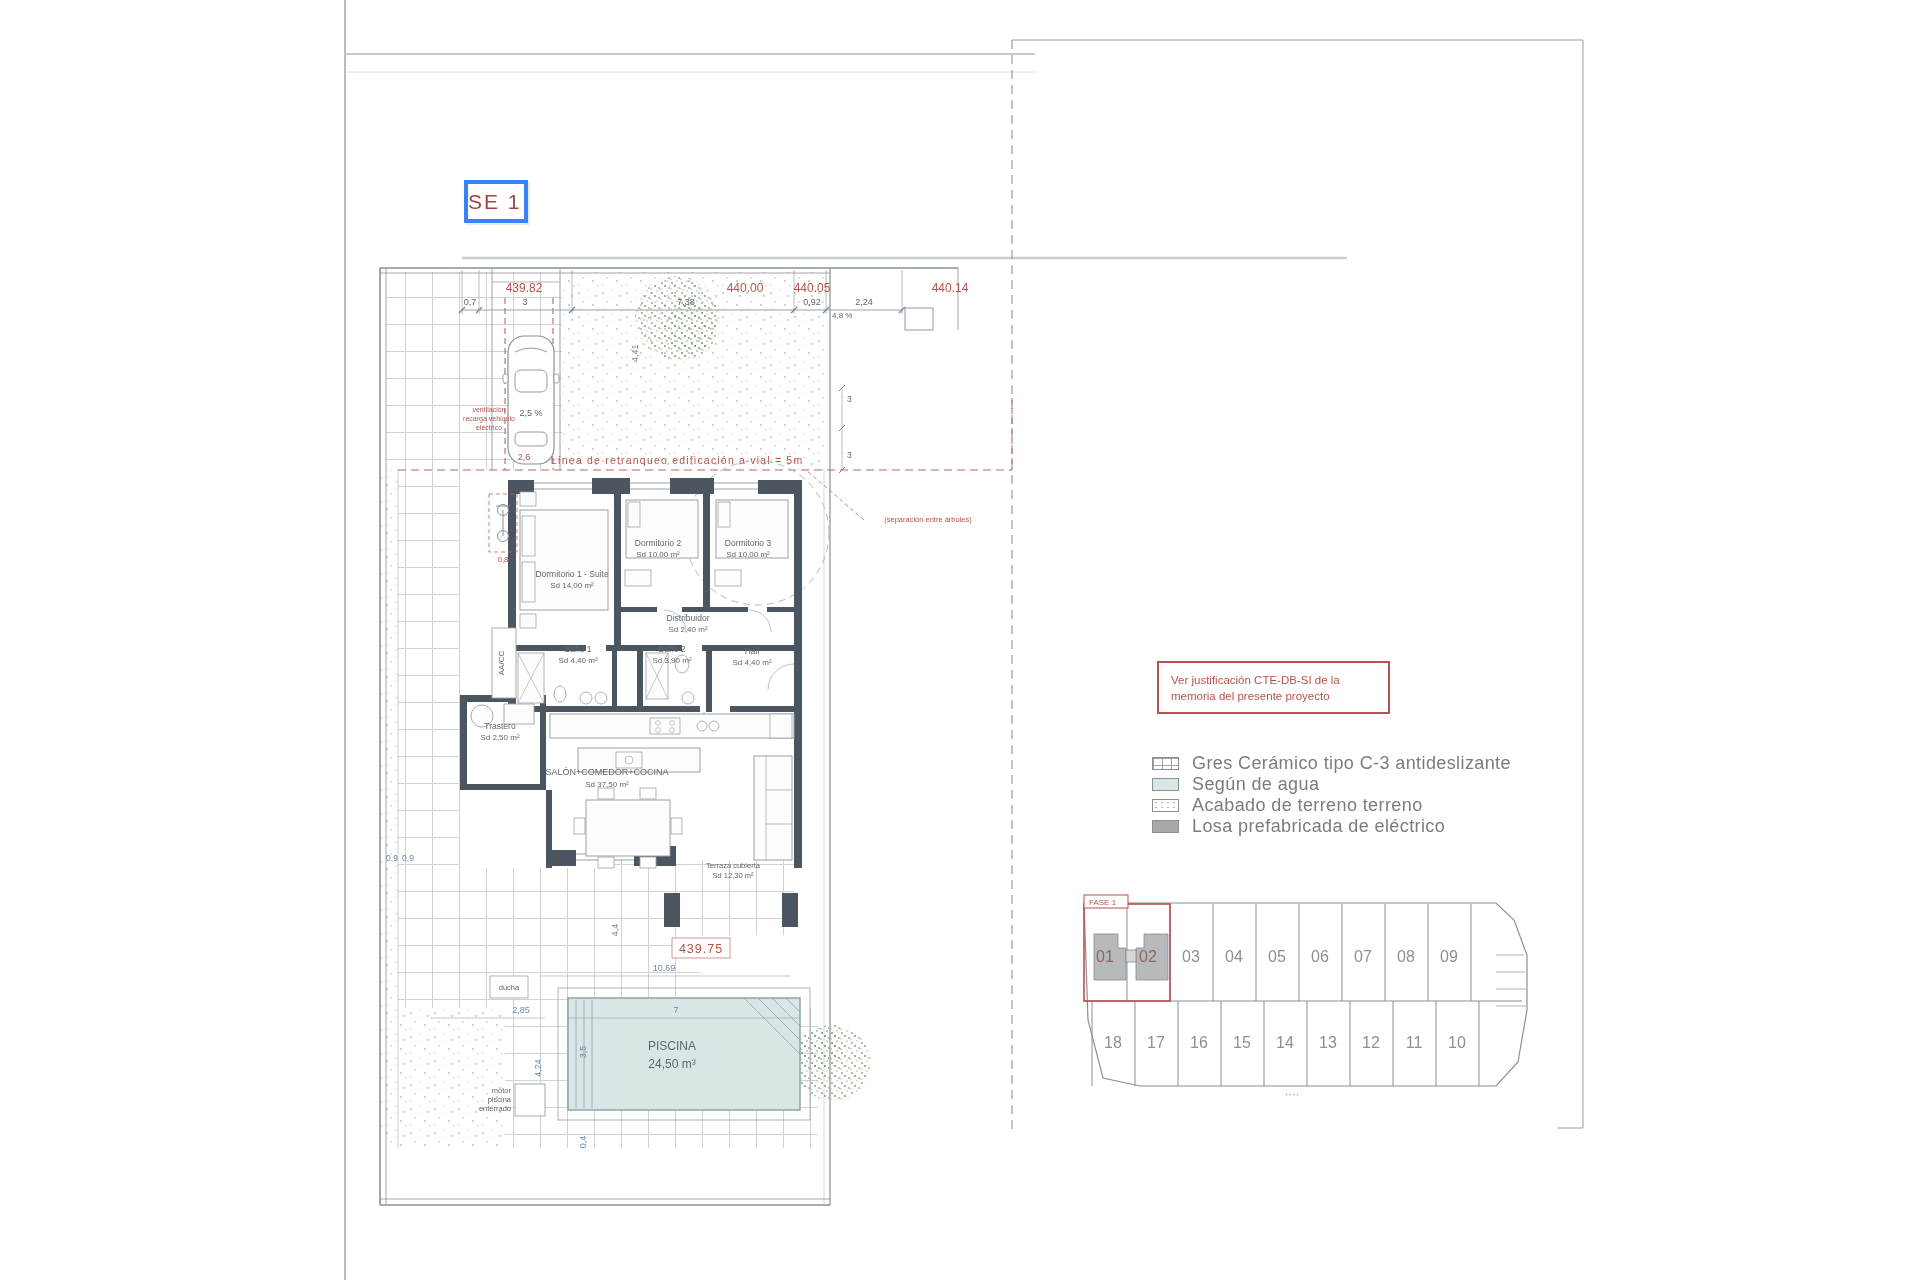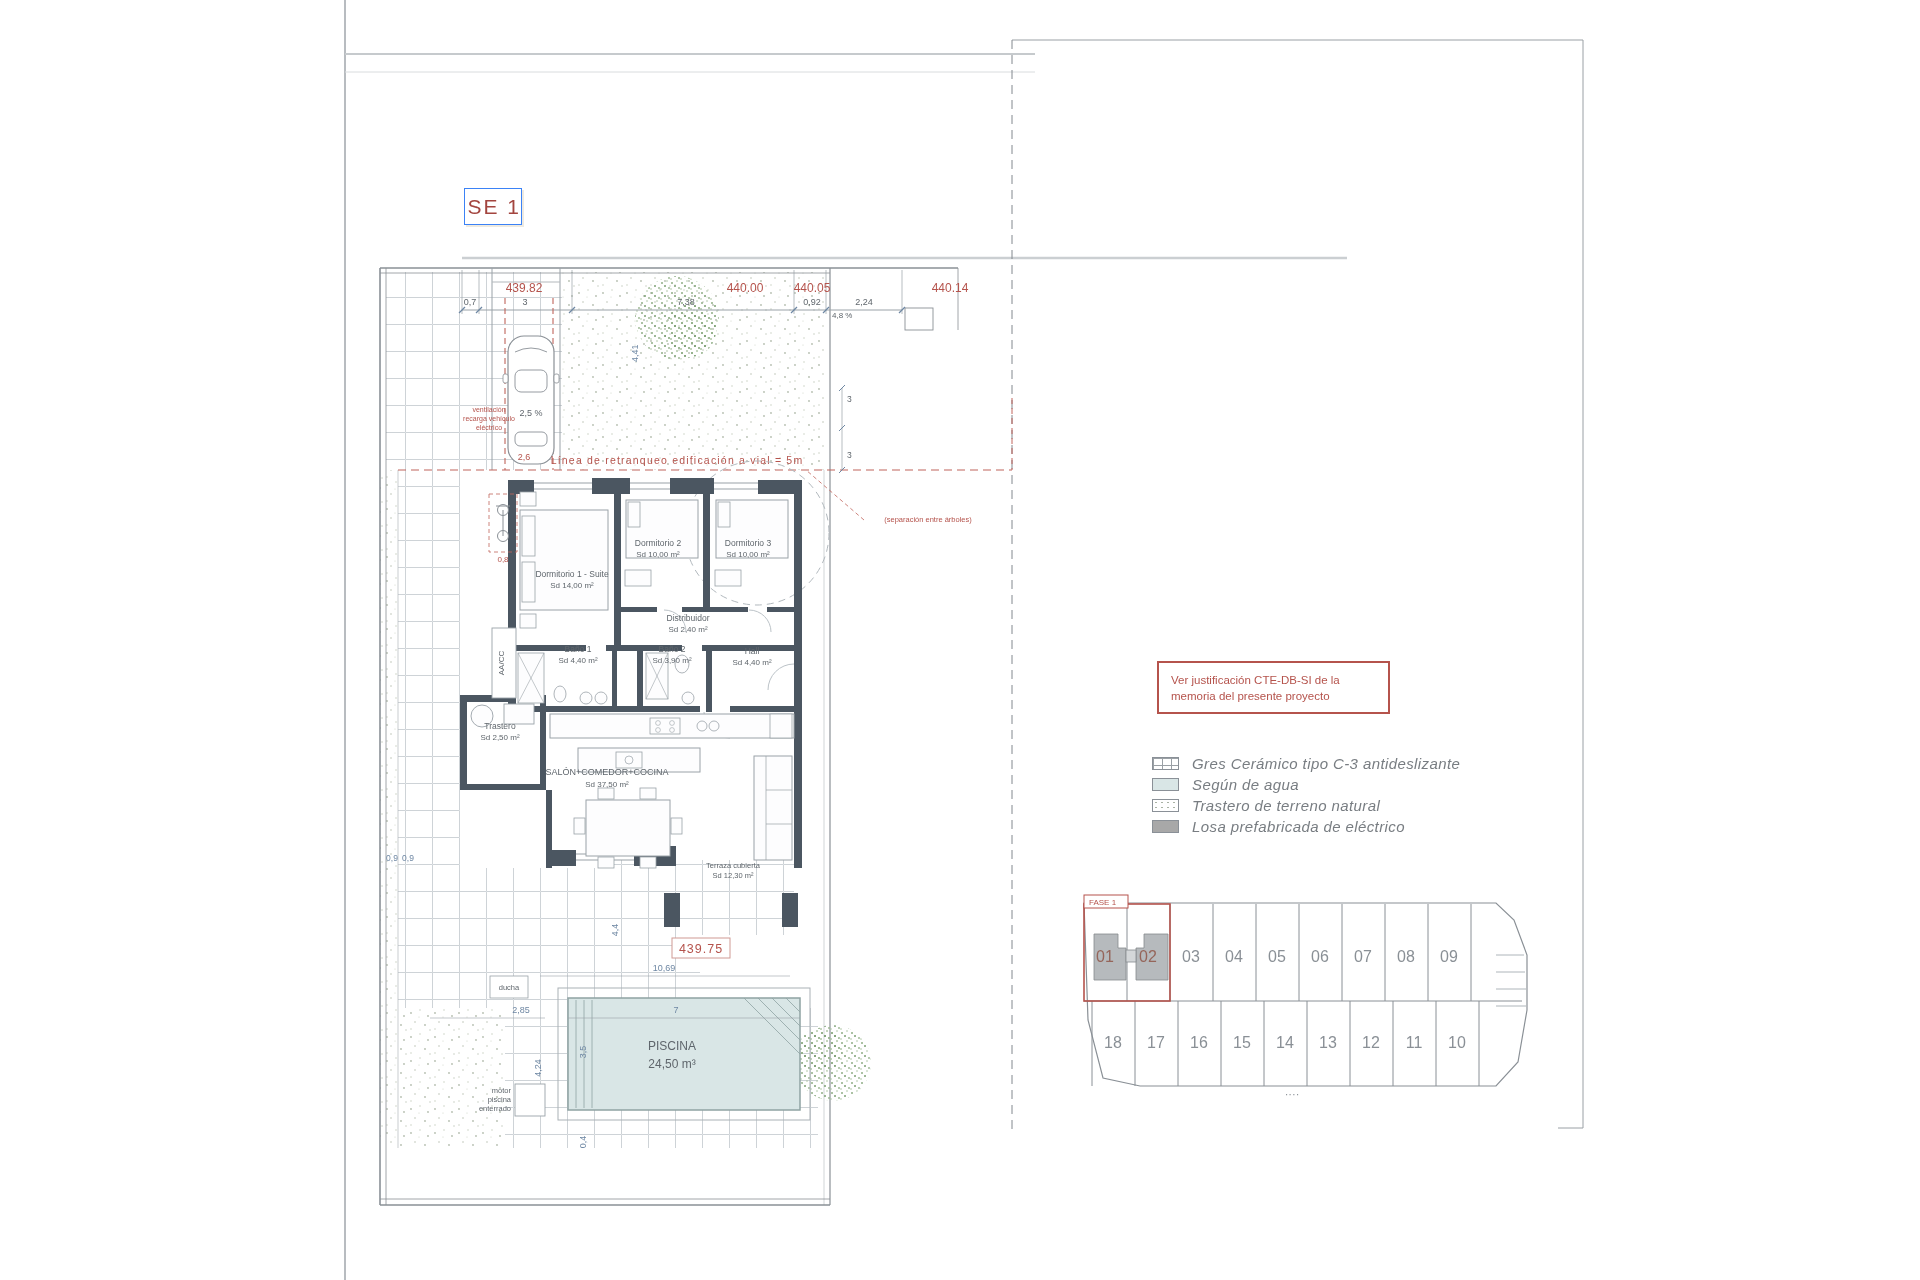--- a/index.html
+++ b/index.html
@@ -6,37 +6,37 @@
   .page{position:relative;width:1920px;height:1280px;background:#ffffff;overflow:hidden;
         font-family:"Liberation Sans",sans-serif;}
   svg.plan{position:absolute;left:0;top:0;}
   svg text{font-family:"Liberation Sans",sans-serif;}
   .t{fill:#5f666c;}
   .red{fill:#b5534c;}
   .blue{fill:#6e87a3;}
   .gray{fill:#8a9096;}
   .mid{text-anchor:middle;}
   .se1-box{position:absolute;left:464px;top:180px;width:56px;height:35px;
-    border:1px solid #3b82f6;box-shadow:2px 2px 0 rgba(205,195,165,.35);
-    display:flex;align-items:center;justify-content:flex-end;
-    color:#a3453f;font-size:21px;letter-spacing:2px;background:#fff;margin-top:8px;}
+    border:4px solid #3b82f6;box-shadow:2px 2px 0 rgba(205,195,165,.35);
+    display:flex;align-items:center;justify-content:flex-start;
+    color:#a3453f;font-size:21px;letter-spacing:2px;background:#fff;}
   .notebox{position:absolute;left:1157px;top:661px;width:233px;box-sizing:border-box;
     border:2px solid #b5534c;background:#fff;padding:9px 10px 8px 12px;
     color:#b5534c;font-size:11.5px;line-height:1.4;}
   .notebox p{margin:0;}
   .notebox p + p{margin-top:23px;}
   .legend{position:absolute;left:1152px;top:753px;}
   .legend-row{display:flex;align-items:center;height:21px;}
   .sw{width:27px;height:13px;border:1px solid #8a9097;box-sizing:border-box;margin-right:13px;flex:none;background:#fff;}
   .sw-gres{background-image:linear-gradient(to right,#9aa0a5 1px,transparent 1px),
            linear-gradient(to bottom,#9aa0a5 1px,transparent 1px);background-size:9px 7px;}
   .sw-agua{background:#d9e6e6;}
   .sw-terreno{background-image:radial-gradient(#a9b2a4 0.8px,transparent 1.1px);background-size:6px 5px;}
   .sw-losa{background:#a8a8a8;}
-  .legend-label{color:#787d82;font-size:15px;letter-spacing:.4px;white-space:nowrap;font-style:italic;}
+  .legend-label{color:#787d82;font-size:18px;letter-spacing:.4px;white-space:nowrap;}
 </style>
 </head>
 <body>
 
 <div class="page">
 
 <svg class="plan" width="1920" height="1280" viewBox="0 0 1920 1280">
   <defs>
     <pattern id="tiles" width="27" height="27" patternUnits="userSpaceOnUse">
       <path d="M27 .5H.5V27" fill="none" stroke="#ced3d7" stroke-width="1"></path>
@@ -461,21 +461,21 @@
   <div class="legend-row">
     <span class="sw sw-gres"></span>
     <span class="legend-label">Gres Cerámico tipo C-3 antideslizante</span>
   </div>
   <div class="legend-row">
     <span class="sw sw-agua"></span>
     <span class="legend-label">Según de agua</span>
   </div>
   <div class="legend-row">
     <span class="sw sw-terreno"></span>
-    <span class="legend-label">Trastero de terreno natural</span>
+    <span class="legend-label">Acabado de terreno terreno</span>
   </div>
   <div class="legend-row">
     <span class="sw sw-losa"></span>
     <span class="legend-label">Losa prefabricada de eléctrico</span>
   </div>
 </div>
 
 </div>
 
 </body></html>

